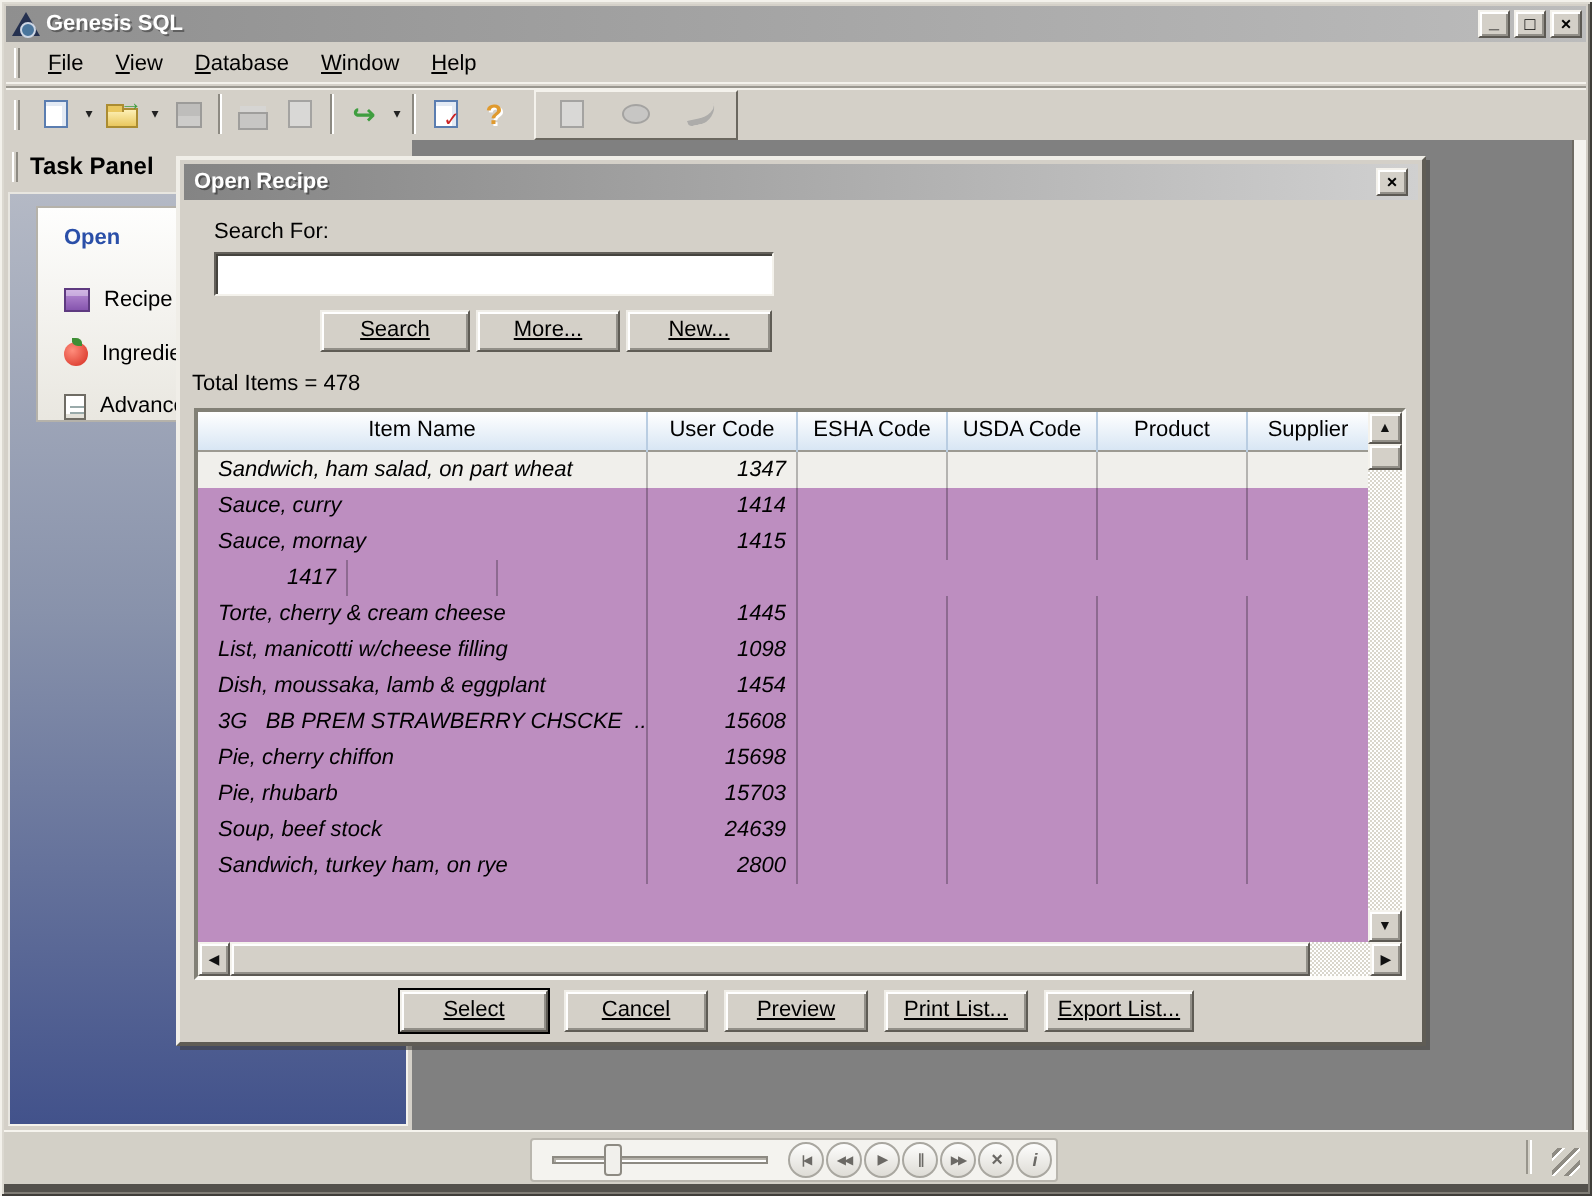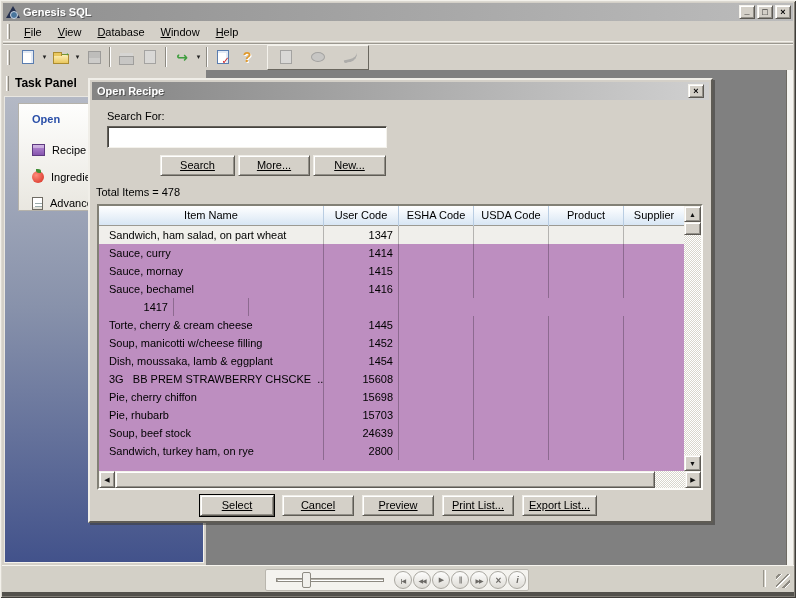--- a/index.html
+++ b/index.html
@@ -86,21 +86,21 @@
     border-color:#f0eee8 #5f5c55 #5f5c55 #f0eee8;box-shadow:inset 1px 1px 0 #fff,inset -1px -1px 0 #928f88;
     font:11px "Liberation Sans",sans-serif;text-align:center;line-height:19px;cursor:default;text-decoration:underline;}
   .btn.default{outline:1px solid #000;}
   
   .tableframe{position:absolute;left:7px;top:124px;width:606px;height:286px;background:#f1efe8;
     border:2px solid;border-color:#828076 #fdfcf9 #fdfcf9 #828076;}
   .thead{position:absolute;left:0;top:0;width:585px;height:20px;display:flex;
     background:linear-gradient(#ffffff,#d8e6f4);border-bottom:1px solid #9c9a92;}
   .th{height:20px;line-height:19px;text-align:center;border-right:1px solid #b9cde2;overflow:hidden;white-space:nowrap;}
   .tbody{position:absolute;left:0;top:20px;width:585px;height:245px;overflow:hidden;background:#bd8ec0;}
-  .trow{display:flex;height:18px;line-height:18px;background:#f0efeb;}
+  .trow{display:flex;height:18px;line-height:18px;background:#f0efeb;font-style:italic;}
   .trow.hl{background:#bd8ec0;}
   .tc{height:18px;border-right:1px solid rgba(0,0,0,.25);overflow:hidden;}
   .c-name{width:225px;padding-left:10px;white-space:pre;}
   .c-code{width:75px;text-align:right;padding-right:5px;}
   .c-esha{width:75px;}.c-usda{width:75px;}.c-prod{width:75px;}.c-supp{width:60px;border-right:none;}
   .th.c-name{padding-left:0;}
   
   .dither{background:#fff;background-image:
     linear-gradient(45deg,#d9d6cc 25%,transparent 25%,transparent 75%,#d9d6cc 75%),
     linear-gradient(45deg,#d9d6cc 25%,transparent 25%,transparent 75%,#d9d6cc 75%);
@@ -274,45 +274,37 @@
           </div>
           <div class="trow hl">
             <div class="tc c-name">Sauce, mornay</div>
             <div class="tc c-code">1415</div>
             <div class="tc c-esha"></div>
             <div class="tc c-usda"></div>
             <div class="tc c-prod"></div>
             <div class="tc c-supp"></div>
           </div>
           <div class="trow hl">
-            <div class="tc c-name">Sauce, bechamel</div>
-            <div class="tc c-code">1416</div>
-            <div class="tc c-esha"></div>
-            <div class="tc c-usda"></div>
-            <div class="tc c-prod"></div>
-            <div class="tc c-supp"></div>
-          </div>
-          <div class="trow hl">
             <div class="tc c-code">1417</div>
             <div class="tc c-esha"></div>
             <div class="tc c-usda"></div>
             <div class="tc c-prod"></div>
             <div class="tc c-supp"></div>
           </div>
           <div class="trow hl">
             <div class="tc c-name">Torte, cherry &amp; cream cheese</div>
             <div class="tc c-code">1445</div>
             <div class="tc c-esha"></div>
             <div class="tc c-usda"></div>
             <div class="tc c-prod"></div>
             <div class="tc c-supp"></div>
           </div>
           <div class="trow hl">
-            <div class="tc c-name">Soup, manicotti w/cheese filling</div>
-            <div class="tc c-code">1452</div>
+            <div class="tc c-name">List, manicotti w/cheese filling</div>
+            <div class="tc c-code">1098</div>
             <div class="tc c-esha"></div>
             <div class="tc c-usda"></div>
             <div class="tc c-prod"></div>
             <div class="tc c-supp"></div>
           </div>
           <div class="trow hl">
             <div class="tc c-name">Dish, moussaka, lamb &amp; eggplant</div>
             <div class="tc c-code">1454</div>
             <div class="tc c-esha"></div>
             <div class="tc c-usda"></div>

